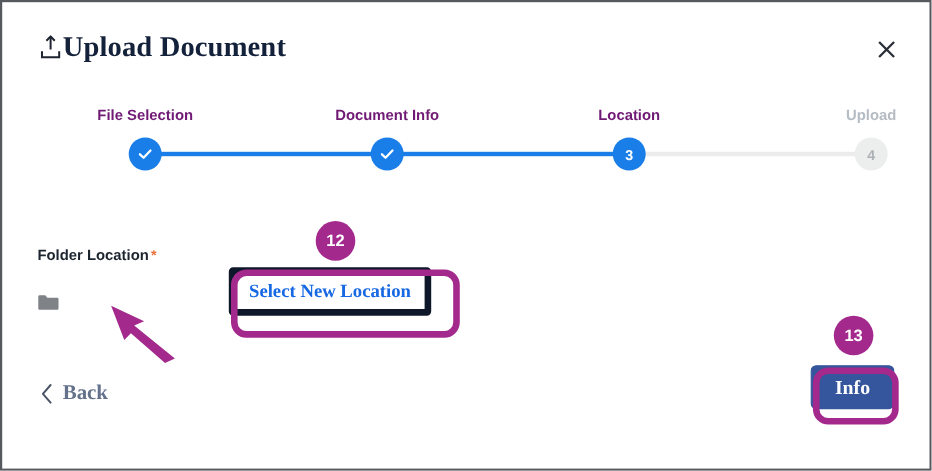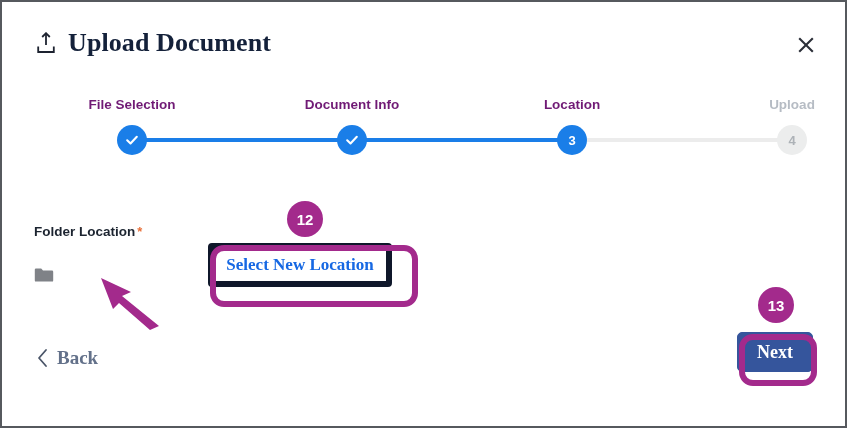--- a/index.html
+++ b/index.html
@@ -29,21 +29,21 @@
     left: 0; top: 0;
     width: 100%;
     height: 78px;
   }
   .title-row {
     position: absolute;
     left: 34px;
     top: 26px;
     display: flex;
     align-items: center;
-    gap: 12px;
+    gap: 1px;
   }
   .upload-icon {
     width: 20px;
     height: 22px;
     display: block;
   }
   .dialog-title {
     font-family: "Liberation Serif", serif;
     font-size: 26px;
     font-weight: bold;
@@ -356,21 +356,21 @@
 
   <div class="back-link">
     <svg class="chev-left" width="13" height="20" viewBox="0 0 13 20">
       <path d="M10 2 L3 10 L10 18" stroke="#4a5568" stroke-width="1.8" fill="none" stroke-linecap="round" stroke-linejoin="round"></path>
     </svg>
     <span class="back-text">Back</span>
   </div>
 
 
   <div class="next-wrap">
-    <div class="next-btn">Next</div>
+    <div class="next-btn">Info</div>
   </div>
 
   <div class="anno-box" id="anno-box-12"></div>
   <div class="anno-badge" id="anno-badge-12">12</div>
 
   <div class="anno-box" id="anno-box-13"></div>
   <div class="anno-badge" id="anno-badge-13">13</div>
 
   <svg class="anno-arrow" viewBox="0 0 95 56">
     <path d="M4 4 L34 18 L25 22 L62 52 L53 56 L22 29 L16 35 Z" fill="#a32a8c"></path>

